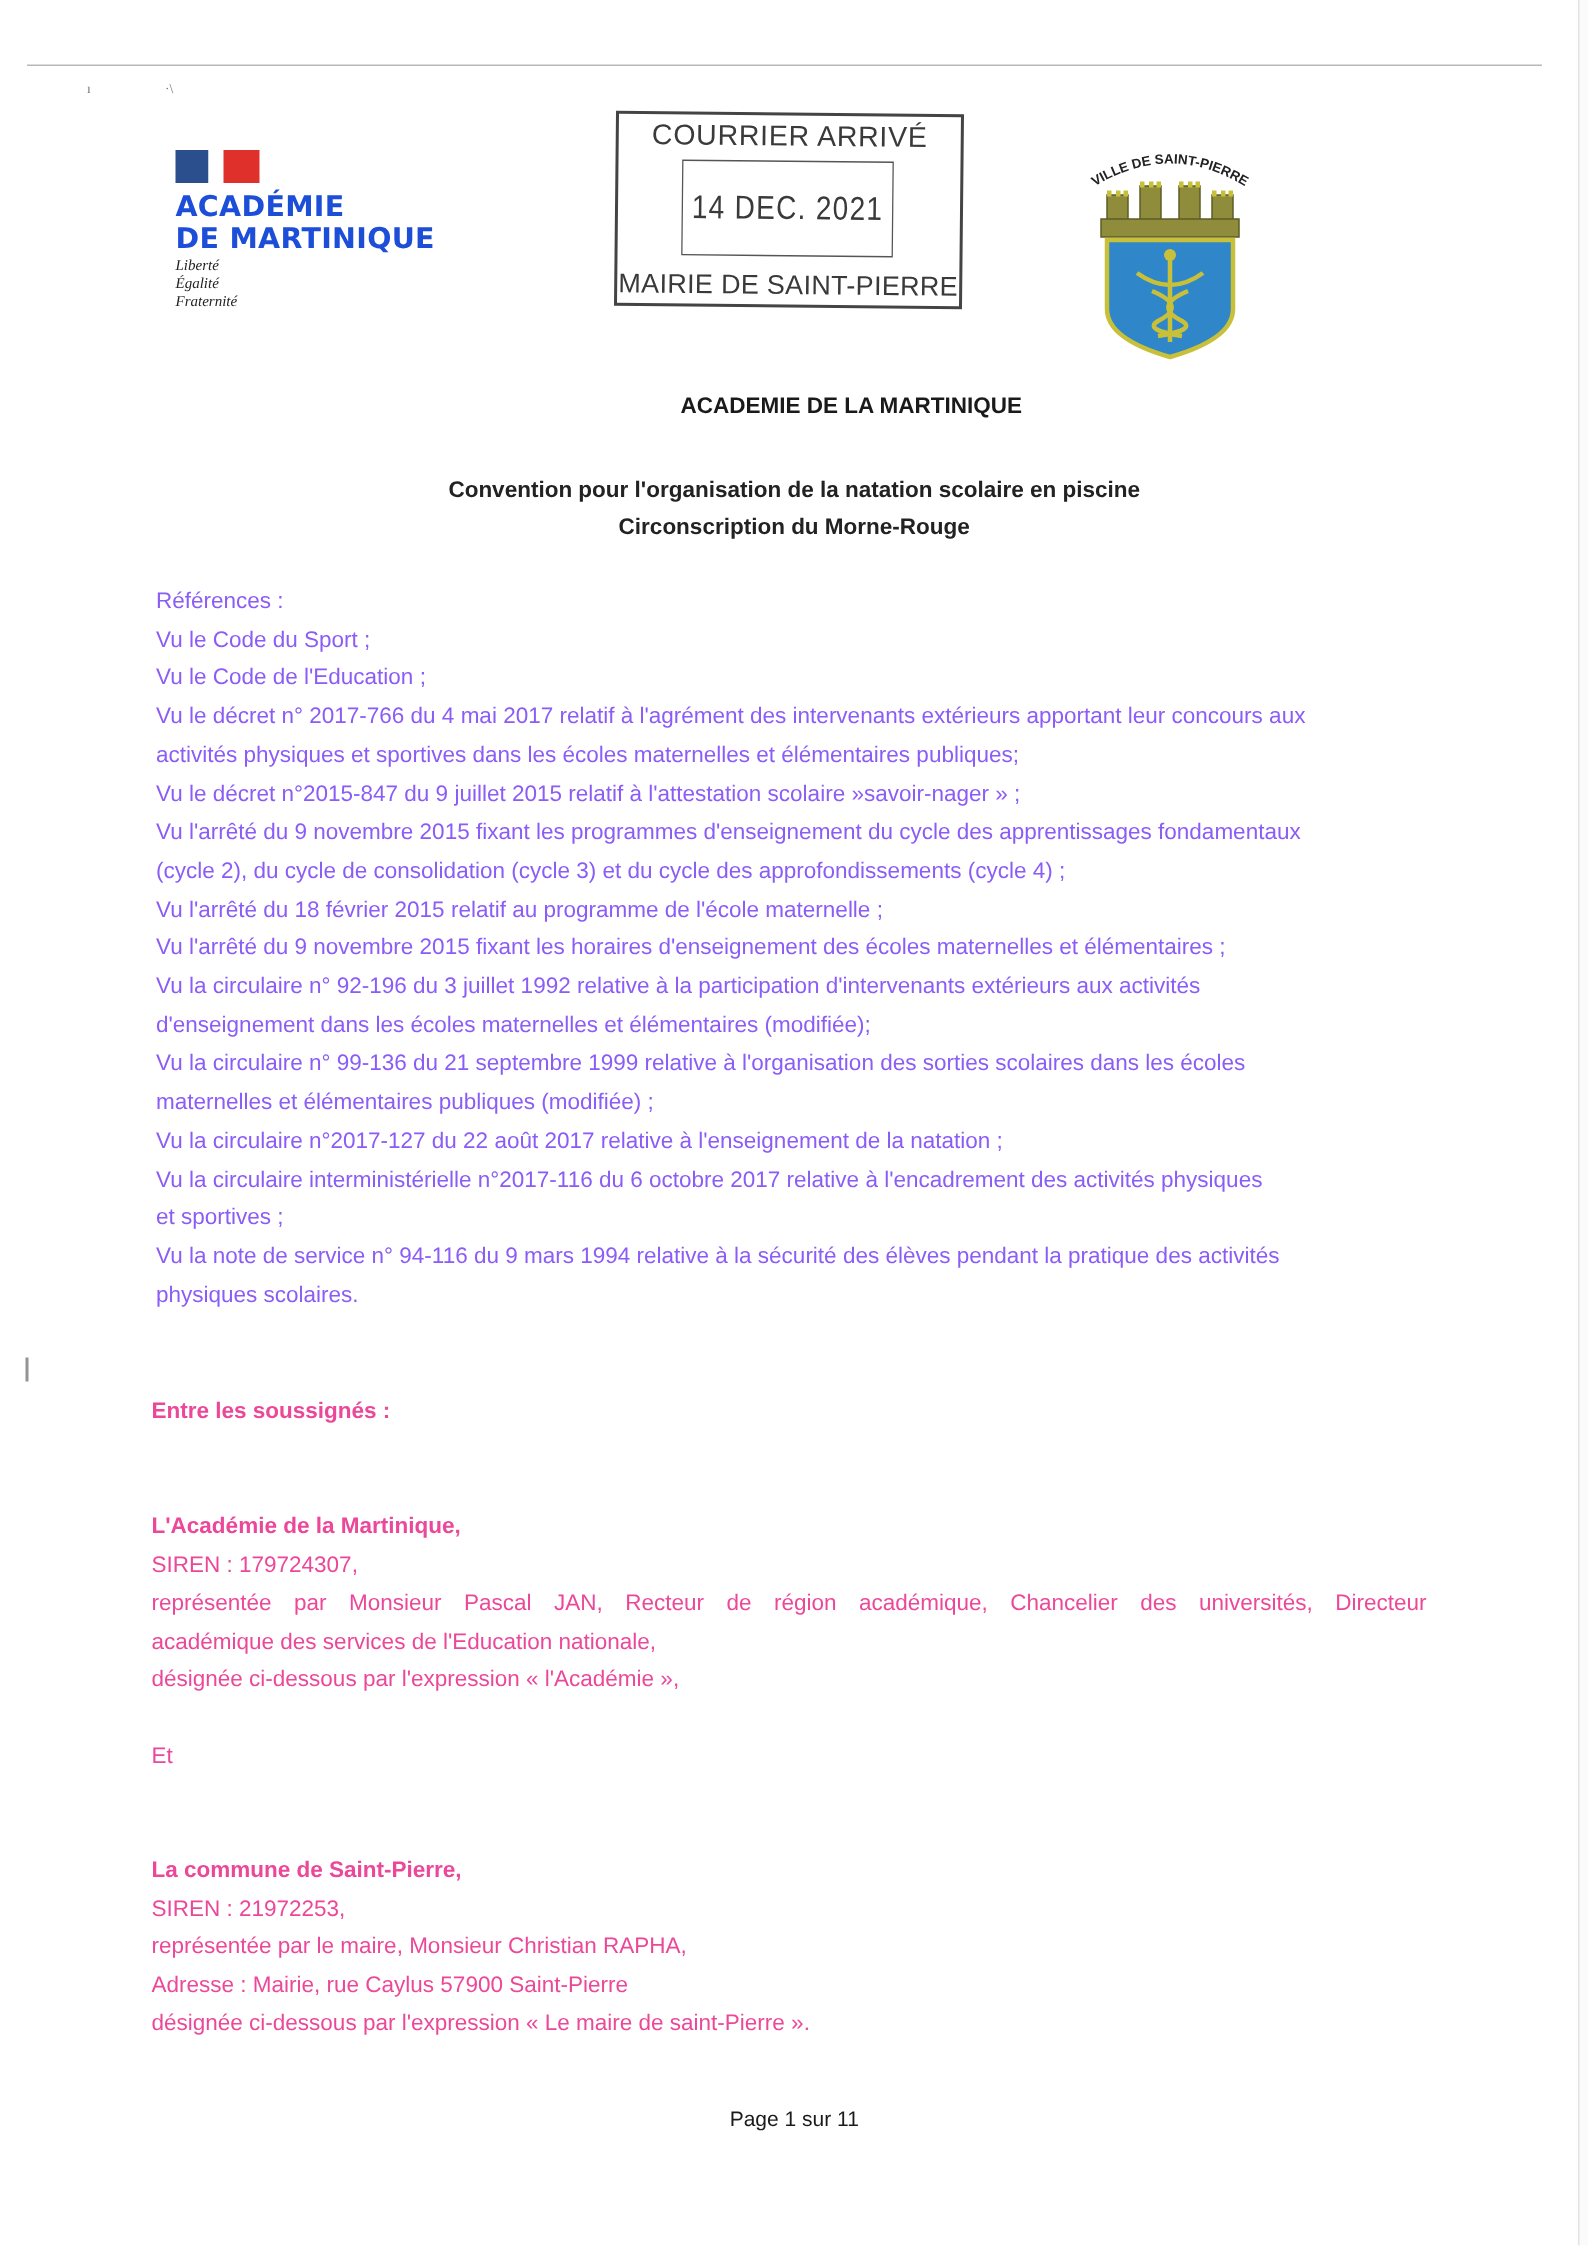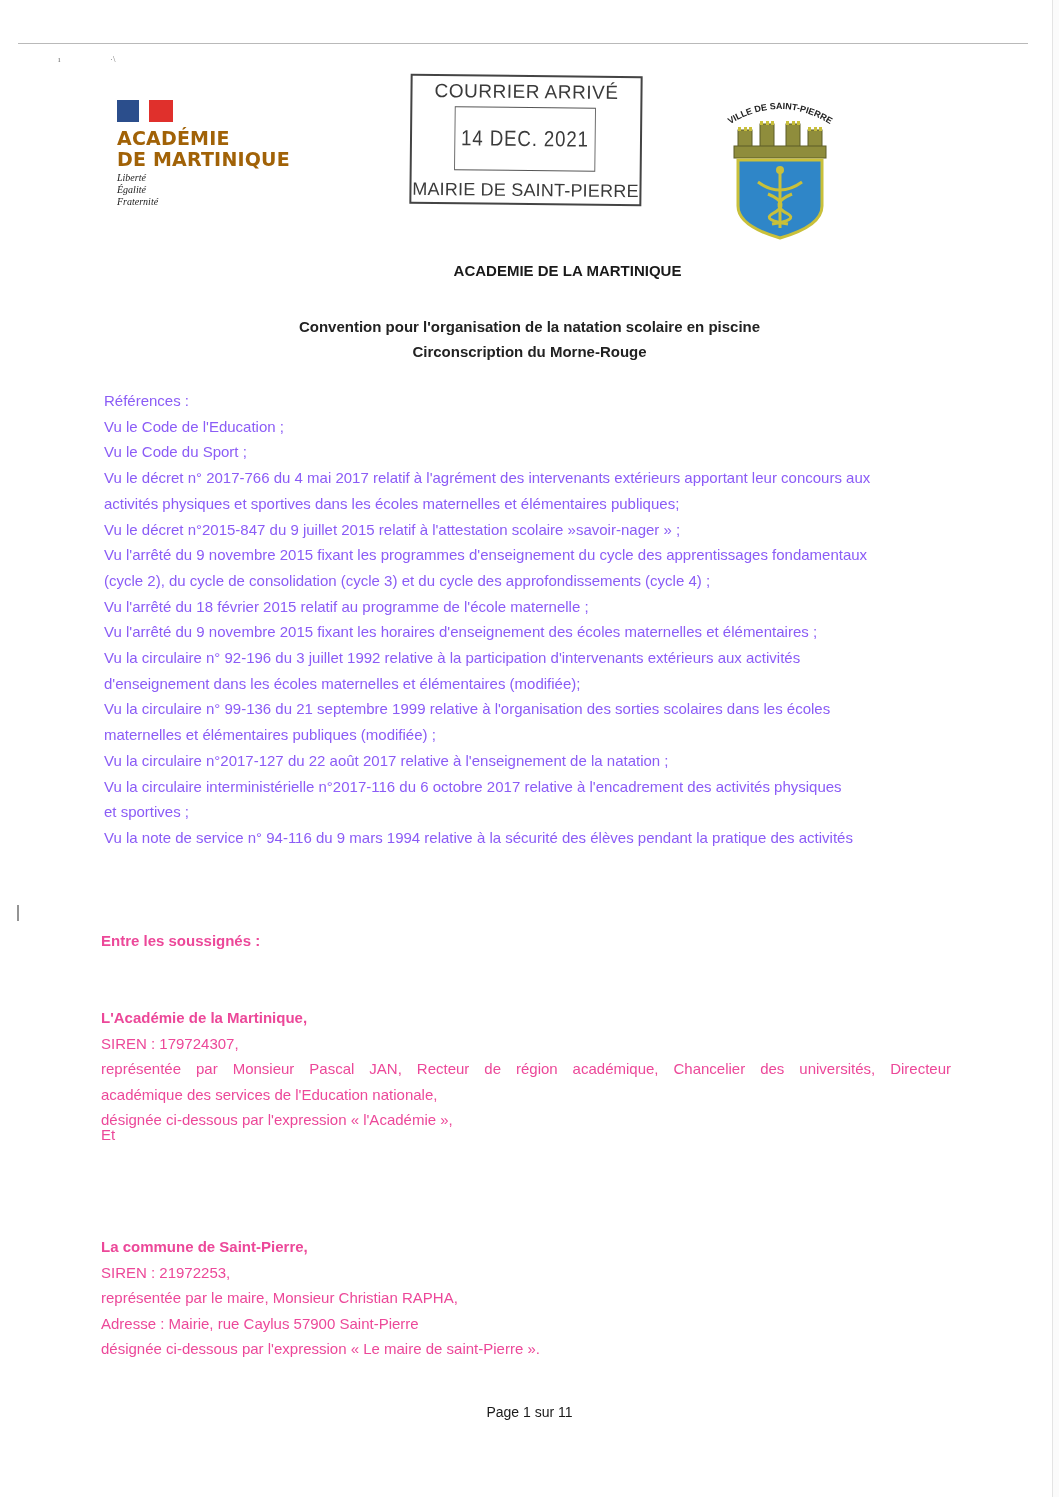--- a/index.html
+++ b/index.html
@@ -25,21 +25,21 @@
     }
 
     
     .academy-logo { position: absolute; left: 117px; top: 100px; }
     .flag { display: flex; width: 56px; height: 22px; }
     .flag .b { width: 22px; background: #2b4e8c; }
     .flag .w { width: 10px; background: #ffffff; }
     .flag .r { width: 24px; background: #e0302c; }
     .academy-name {
       margin-top: 6px; font-family: "DejaVu Sans", sans-serif; font-weight: bold;
-      font-size: 19px; line-height: 21px; color: #a16207; letter-spacing: .2px;
+      font-size: 19px; line-height: 21px; color: #1d4ed8; letter-spacing: .2px;
     }
     .motto {
       margin-top: 2px; font-family: "Liberation Serif", serif; font-style: italic;
       font-size: 10px; line-height: 12px; color: #222;
     }
 
     
     .stamp {
       position: absolute; left: 410px; top: 75px; width: 228px; height: 126px;
       border: 2px solid #444; transform: rotate(0.6deg);
@@ -162,50 +162,51 @@
 </div>
 
 <div class="title-main">ACADEMIE DE LA MARTINIQUE</div>
 <div class="title-sub">
   <div>Convention pour l'organisation de la natation scolaire en piscine</div>
   <div>Circonscription du Morne-Rouge</div>
 </div>
 
 <div class="body-text refs">
   <div>Références :</div>
+  <div>Vu le Code du Sport ;</div>
   <div>Vu le Code de l'Education ;</div>
-  <div>Vu le Code du Sport ;</div>
   <div>Vu le décret n° 2017-766 du 4 mai 2017 relatif à l'agrément des intervenants extérieurs apportant leur concours aux</div>
   <div>activités physiques et sportives dans les écoles maternelles et élémentaires publiques;</div>
   <div>Vu le décret n°2015-847 du 9 juillet 2015 relatif à l'attestation scolaire »savoir-nager » ;</div>
   <div>Vu l'arrêté du 9 novembre 2015 fixant les programmes d'enseignement du cycle des apprentissages fondamentaux</div>
   <div>(cycle 2), du cycle de consolidation (cycle 3) et du cycle des approfondissements (cycle 4) ;</div>
   <div>Vu l'arrêté du 18 février 2015 relatif au programme de l'école maternelle ;</div>
   <div>Vu l'arrêté du 9 novembre 2015 fixant les horaires d'enseignement des écoles maternelles et élémentaires ;</div>
   <div>Vu la circulaire n° 92-196 du 3 juillet 1992 relative à la participation d'intervenants extérieurs aux activités</div>
   <div>d'enseignement dans les écoles maternelles et élémentaires (modifiée);</div>
   <div>Vu la circulaire n° 99-136 du 21 septembre 1999 relative à l'organisation des sorties scolaires dans les écoles</div>
   <div>maternelles et élémentaires publiques (modifiée) ;</div>
   <div>Vu la circulaire n°2017-127 du 22 août 2017 relative à l'enseignement de la natation ;</div>
   <div>Vu la circulaire interministérielle n°2017-116 du 6 octobre 2017 relative à l'encadrement des activités physiques</div>
   <div>et sportives ;</div>
   <div>Vu la note de service n° 94-116 du 9 mars 1994 relative à la sécurité des élèves pendant la pratique des activités</div>
+  <div>physiques scolaires.</div>
 </div>
 
 <div class="block bold" style="top:928px">Entre les soussignés :</div>
 
 <div class="block" style="top:1005px">
   <div class="bold">L'Académie de la Martinique,</div>
   <div>SIREN : 179724307,</div>
   <div class="justify">représentée par Monsieur Pascal JAN, Recteur de région académique, Chancelier des universités, Directeur</div>
   <div>académique des services de l'Education nationale,</div>
   <div>désignée ci-dessous par l'expression « l'Académie »,</div>
 </div>
 
-<div class="block" style="top:1122px">Et</div>
+<div class="block" style="top:1158px">Et</div>
 
 <div class="block" style="top:1234px">
   <div class="bold">La commune de Saint-Pierre,</div>
   <div>SIREN : 21972253,</div>
   <div>représentée par le maire, Monsieur Christian RAPHA,</div>
   <div>Adresse : Mairie, rue Caylus 57900 Saint-Pierre</div>
   <div>désignée ci-dessous par l'expression « Le maire de saint-Pierre ».</div>
 </div>
 
 <div class="footer">Page 1 sur 11</div>

